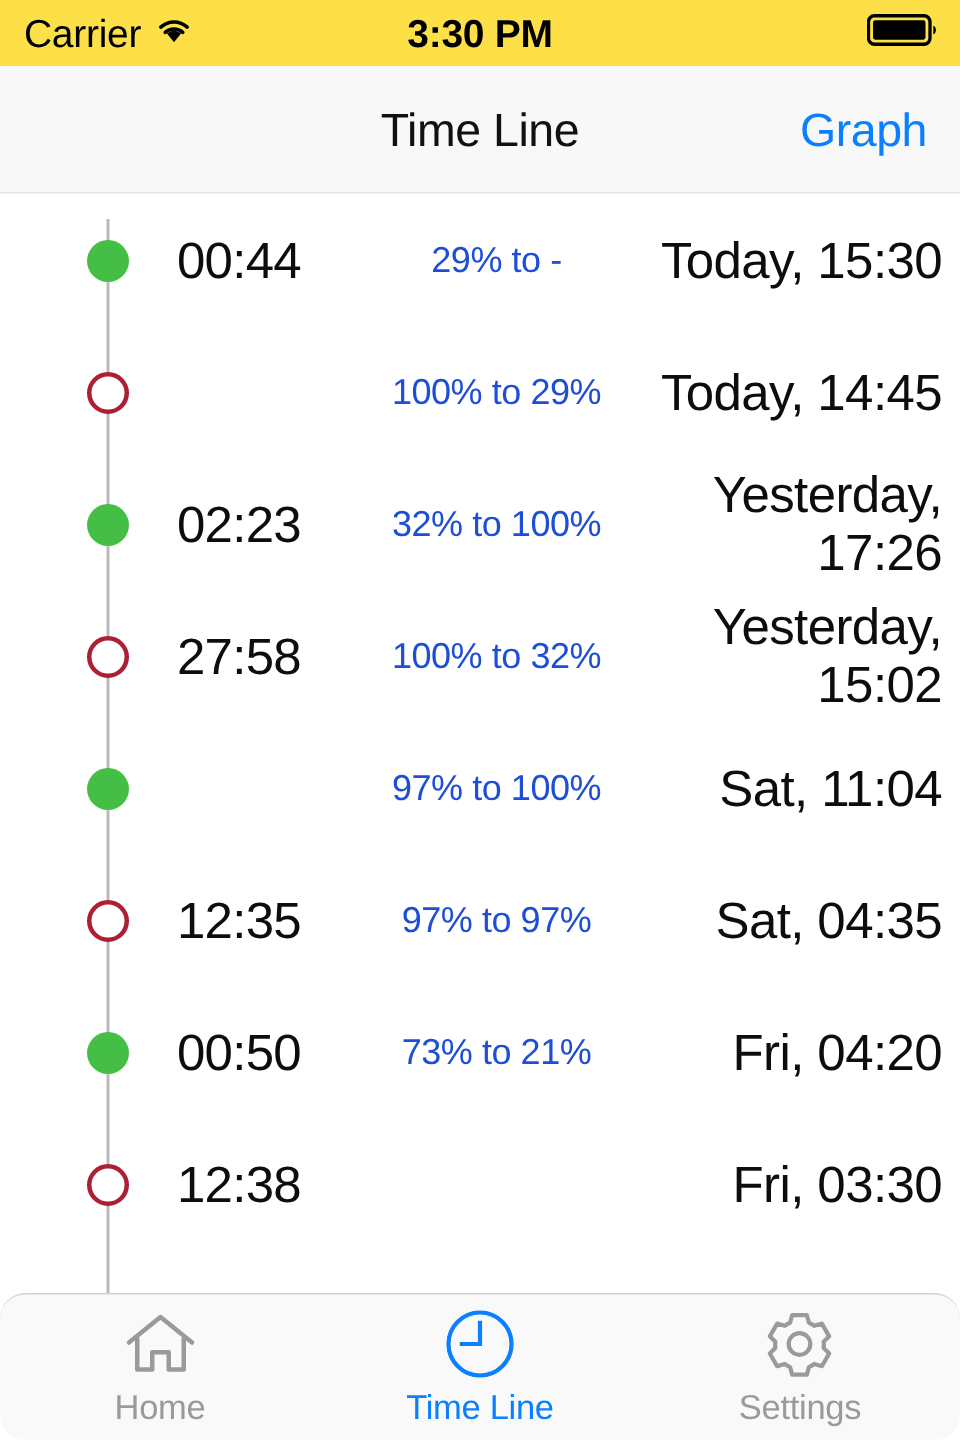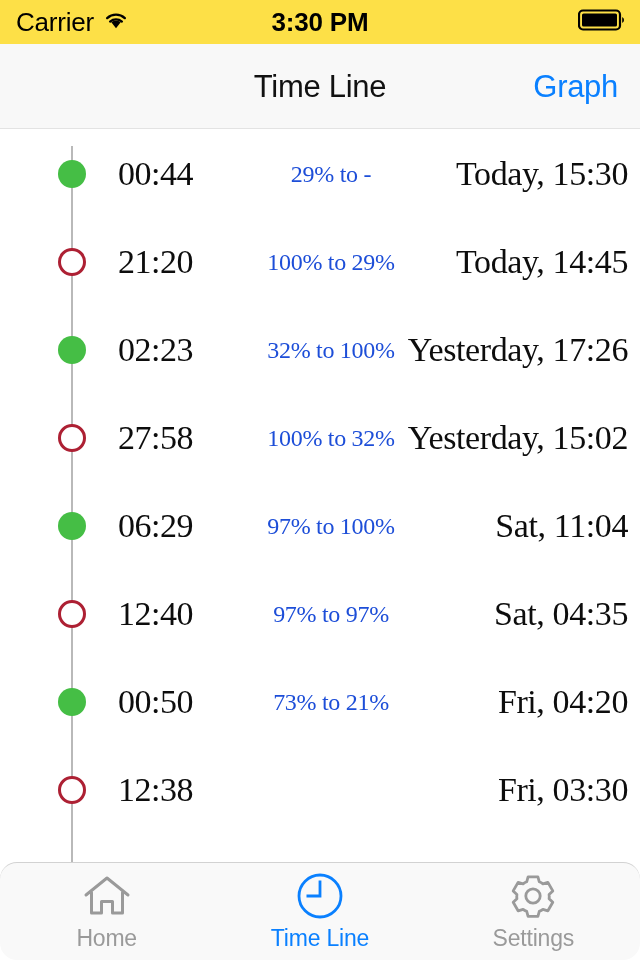--- a/index.html
+++ b/index.html
@@ -48,21 +48,21 @@
   .list {
     position:absolute; top:130px; left:0; width:640px; height:732px;
     background:#fff; overflow:hidden;
   }
   .spine {
     position:absolute; left:71px; top:16px; width:2px; height:716px;
     background:#b9b9b9;
   }
   .row {
     position:absolute; left:0; width:640px; height:88px;
-    display:flex; align-items:center;font-family:Liberation Serif, serif;
+    display:flex; align-items:center;
   }
   .marker {
     position:absolute; left:58px; top:30px;
     width:28px; height:28px; border-radius:50%;
   }
   .marker.filled { background:#45be45; }
   .marker.hollow { background:#ffffff; border:3px solid #ad2033; }
 
   .c-duration {
     position:absolute; left:118px; width:140px;
@@ -135,45 +135,43 @@
     <div class="spine"></div>
     <div id="rows">
         <div class="row" style="top: 0px;">
           <div class="marker filled"></div>
           <div class="c-duration">00:44</div>
           <div class="c-percent">29% to -</div>
           <div class="c-date">Today, 15:30</div>
         </div>
         <div class="row" style="top: 88px;">
           <div class="marker hollow"></div>
-          <div class="c-duration">21:20</div>
           <div class="c-percent">100% to 29%</div>
           <div class="c-date">Today, 14:45</div>
         </div>
         <div class="row" style="top: 176px;">
           <div class="marker filled"></div>
           <div class="c-duration">02:23</div>
           <div class="c-percent">32% to 100%</div>
           <div class="c-date">Yesterday, 17:26</div>
         </div>
         <div class="row" style="top: 264px;">
           <div class="marker hollow"></div>
           <div class="c-duration">27:58</div>
           <div class="c-percent">100% to 32%</div>
           <div class="c-date">Yesterday, 15:02</div>
         </div>
         <div class="row" style="top: 352px;">
           <div class="marker filled"></div>
-          <div class="c-duration">06:29</div>
           <div class="c-percent">97% to 100%</div>
           <div class="c-date">Sat, 11:04</div>
         </div>
         <div class="row" style="top: 440px;">
           <div class="marker hollow"></div>
-          <div class="c-duration">12:40</div>
+          <div class="c-duration">12:35</div>
           <div class="c-percent">97% to 97%</div>
           <div class="c-date">Sat, 04:35</div>
         </div>
         <div class="row" style="top: 528px;">
           <div class="marker filled"></div>
           <div class="c-duration">00:50</div>
           <div class="c-percent">73% to 21%</div>
           <div class="c-date">Fri, 04:20</div>
         </div>
         <div class="row" style="top: 616px;">

